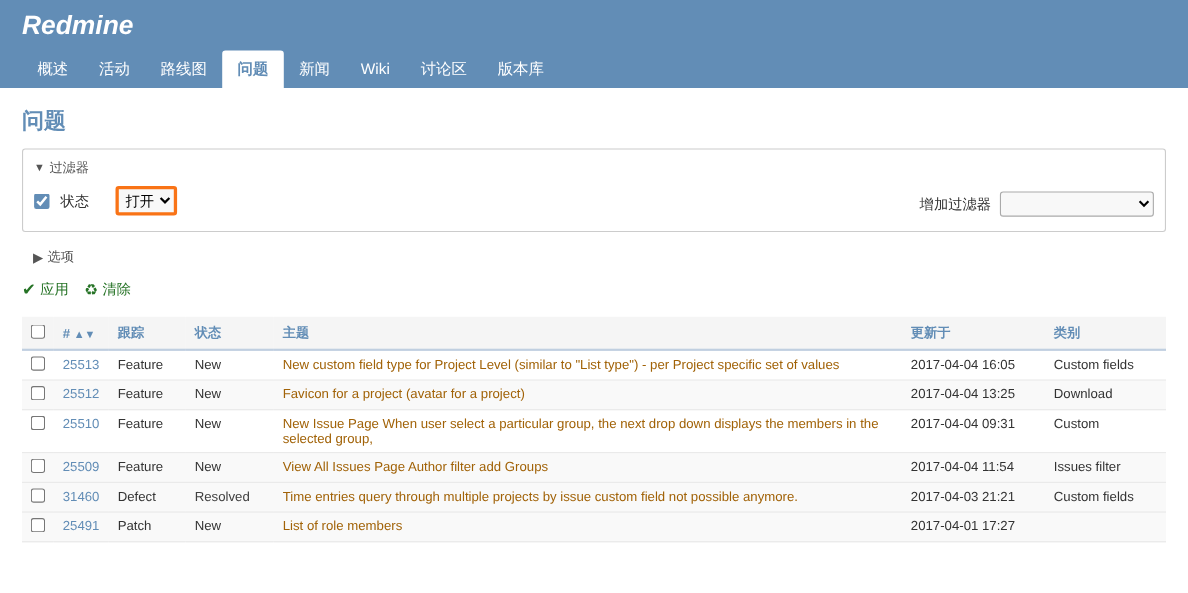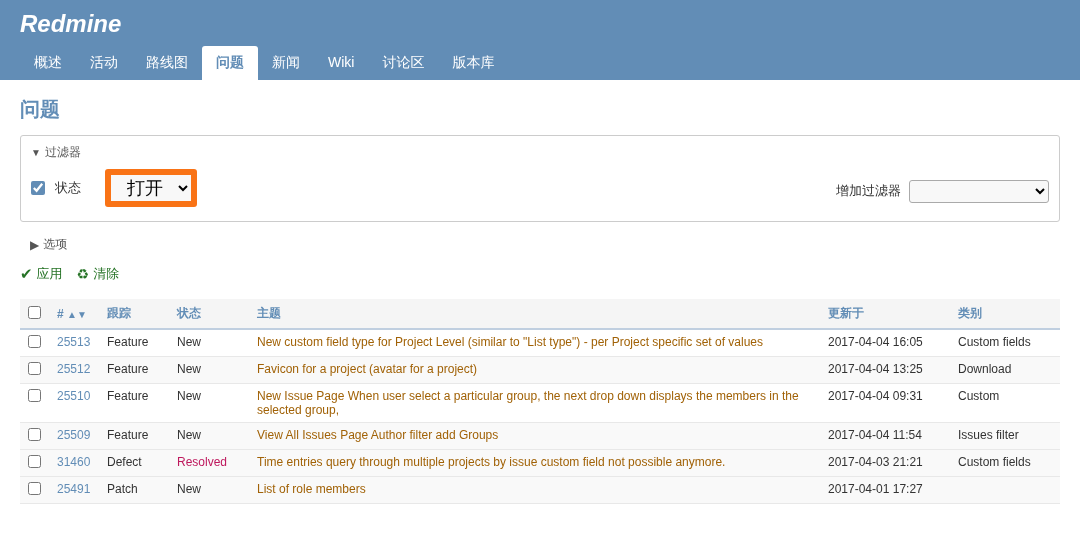--- a/index.html
+++ b/index.html
@@ -72,24 +72,24 @@
       gap: 10px;
       margin-bottom: 6px;
     }
     .filter-row input[type="checkbox"] {
       width: 14px;
       height: 14px;
       accent-color: #628db6;
     }
     .filter-label { font-size: 13px; color: #333; min-width: 40px; }
     .filter-select {
-      padding: 2px 12px;
-      border: 6px solid #f97316;
+      padding: 2px 2px;
+      border: 3px solid #f97316;
       border-radius: 3px;
-      font-size: 18px;
+      font-size: 13px;
       background: #f8f8f8;
     }
     .add-filter-row {
       display: flex;
       align-items: center;
       justify-content: flex-end;
       gap: 8px;
     }
     .add-filter-label { font-size: 13px; color: #333; }
     .add-filter-select {
@@ -171,21 +171,21 @@
     .th-checkbox { width: 20px; }
     .th-hash { width: 50px; }
     .th-tracker { width: 70px; }
     .th-status { width: 80px; }
     .th-subject { }
     .th-updated { width: 130px; margin-top: 33px; }
     .th-category { width: 110px; }
 
     .sort-icon { font-size: 10px; color: #628db6; }
     .col-number { color: #628db6; }
-    .status-resolved { color: #be185d; }
+    .status-resolved { color: #404040; }
   </style>
 </head>
 <body>
 
 <div class="app-header">
   <div class="app-title">Redmine</div>
   <nav class="nav-bar">
 
   <a class="nav-item">概述</a>
       <a class="nav-item">活动</a>

